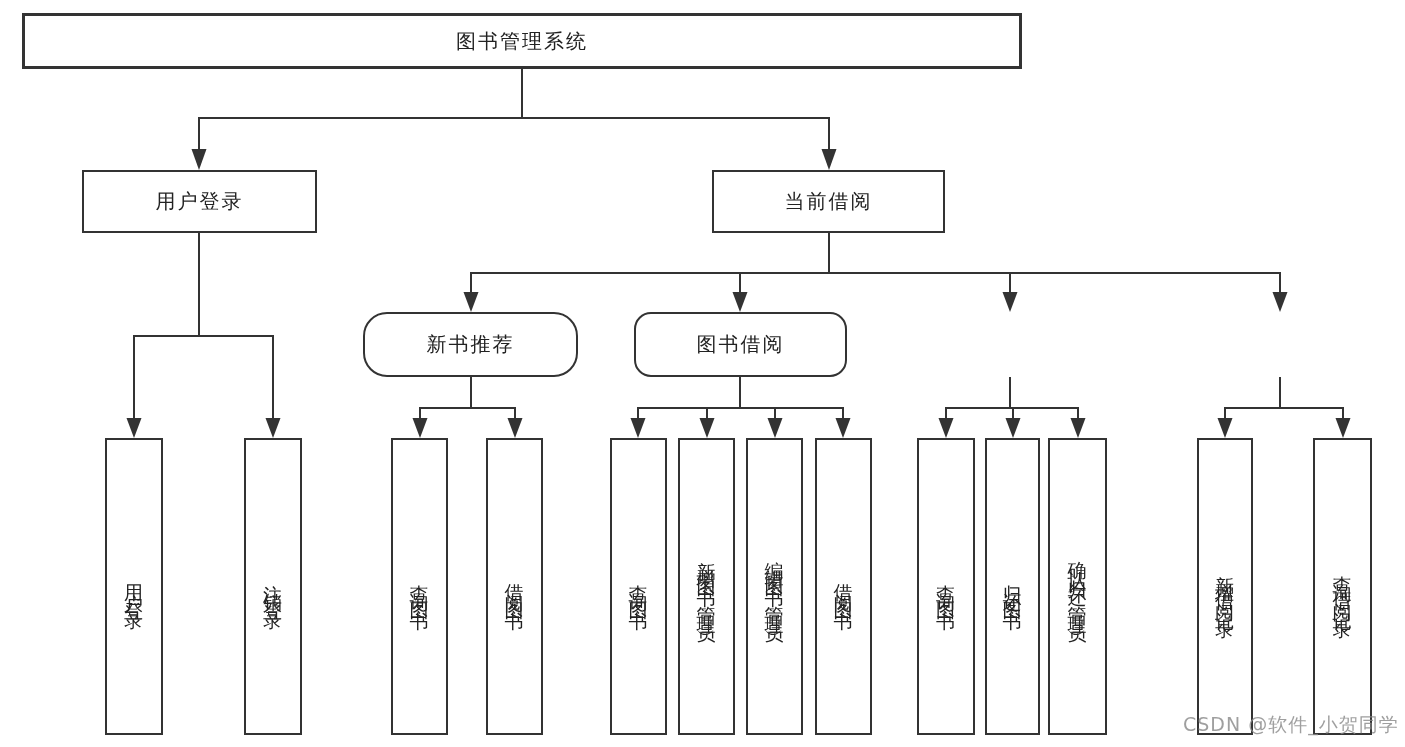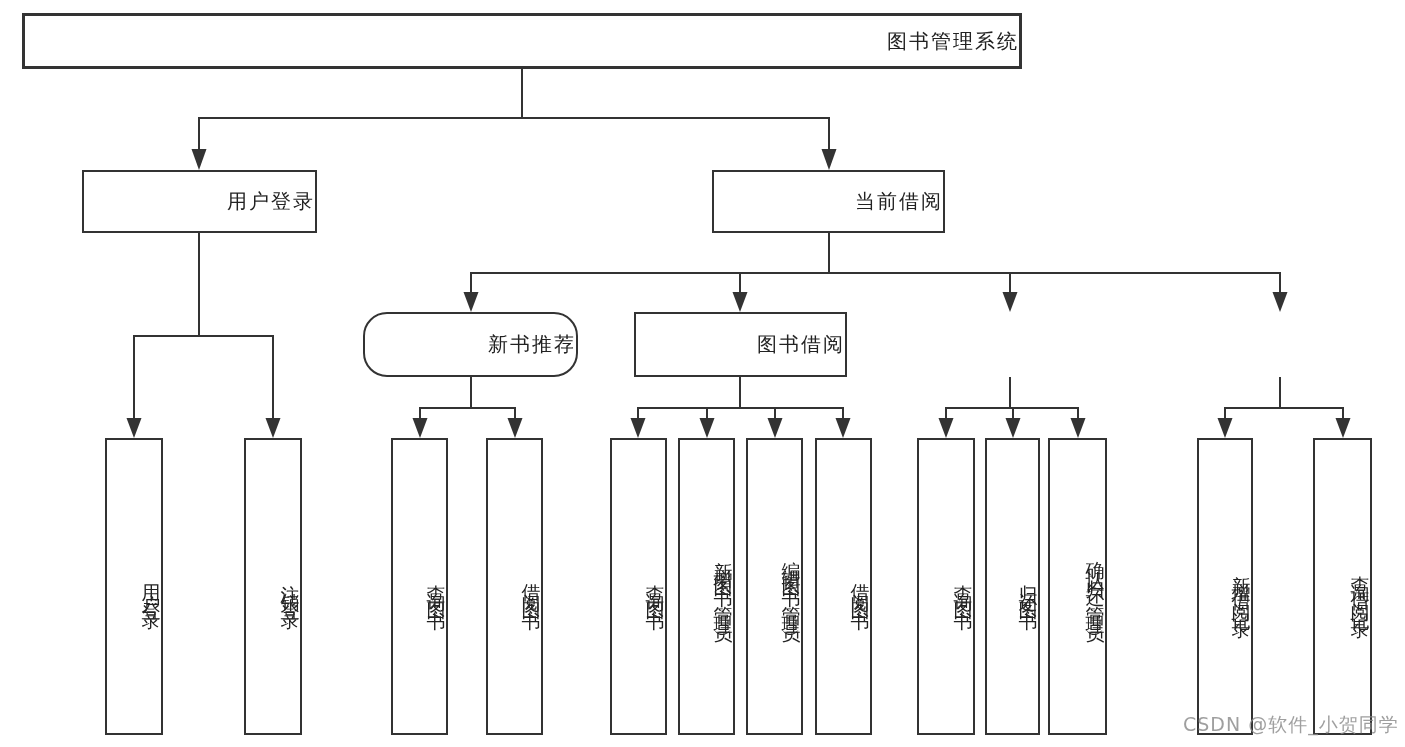--- a/index.html
+++ b/index.html
@@ -22,21 +22,21 @@
     width: 1405px;
     height: 747px;
   }
   .node {
     position: absolute;
     box-sizing: border-box;
     background: #ffffff;
     border: 2px solid #333333;
     display: flex;
     align-items: center;
-    justify-content: flex-end;
+    justify-content: center;
     color: #222222;
   }
   .node.root {
     border-width: 3px;
   }
   .hnode span {
     font-size: 20px;
     letter-spacing: 2px;
     white-space: nowrap;
   }
@@ -144,21 +144,21 @@
   <div class="node hnode" style="left:82px; top:170px; width:235px; height:63px;">
     <span>用户登录</span>
   </div>
   <div class="node hnode" style="left:712px; top:170px; width:233px; height:63px;">
     <span>当前借阅</span>
   </div>
 
   <div class="node hnode" style="left:363px; top:312px; width:215px; height:65px;border-radius:24px;">
     <span>新书推荐</span>
   </div>
-  <div class="node hnode" style="left:634px; top:312px; width:213px; height:65px;">
+  <div class="node hnode" style="left:634px; top:312px; width:213px; height:65px;border-radius:17px;">
     <span>图书借阅</span>
   </div>
 
   <div class="node vnode" style="left:105px; top:438px; width:58px; height:297px;">
     <span>用户登录</span>
   </div>
   <div class="node vnode" style="left:244px; top:438px; width:58px; height:297px;">
     <span>注销登录</span>
   </div>
 

